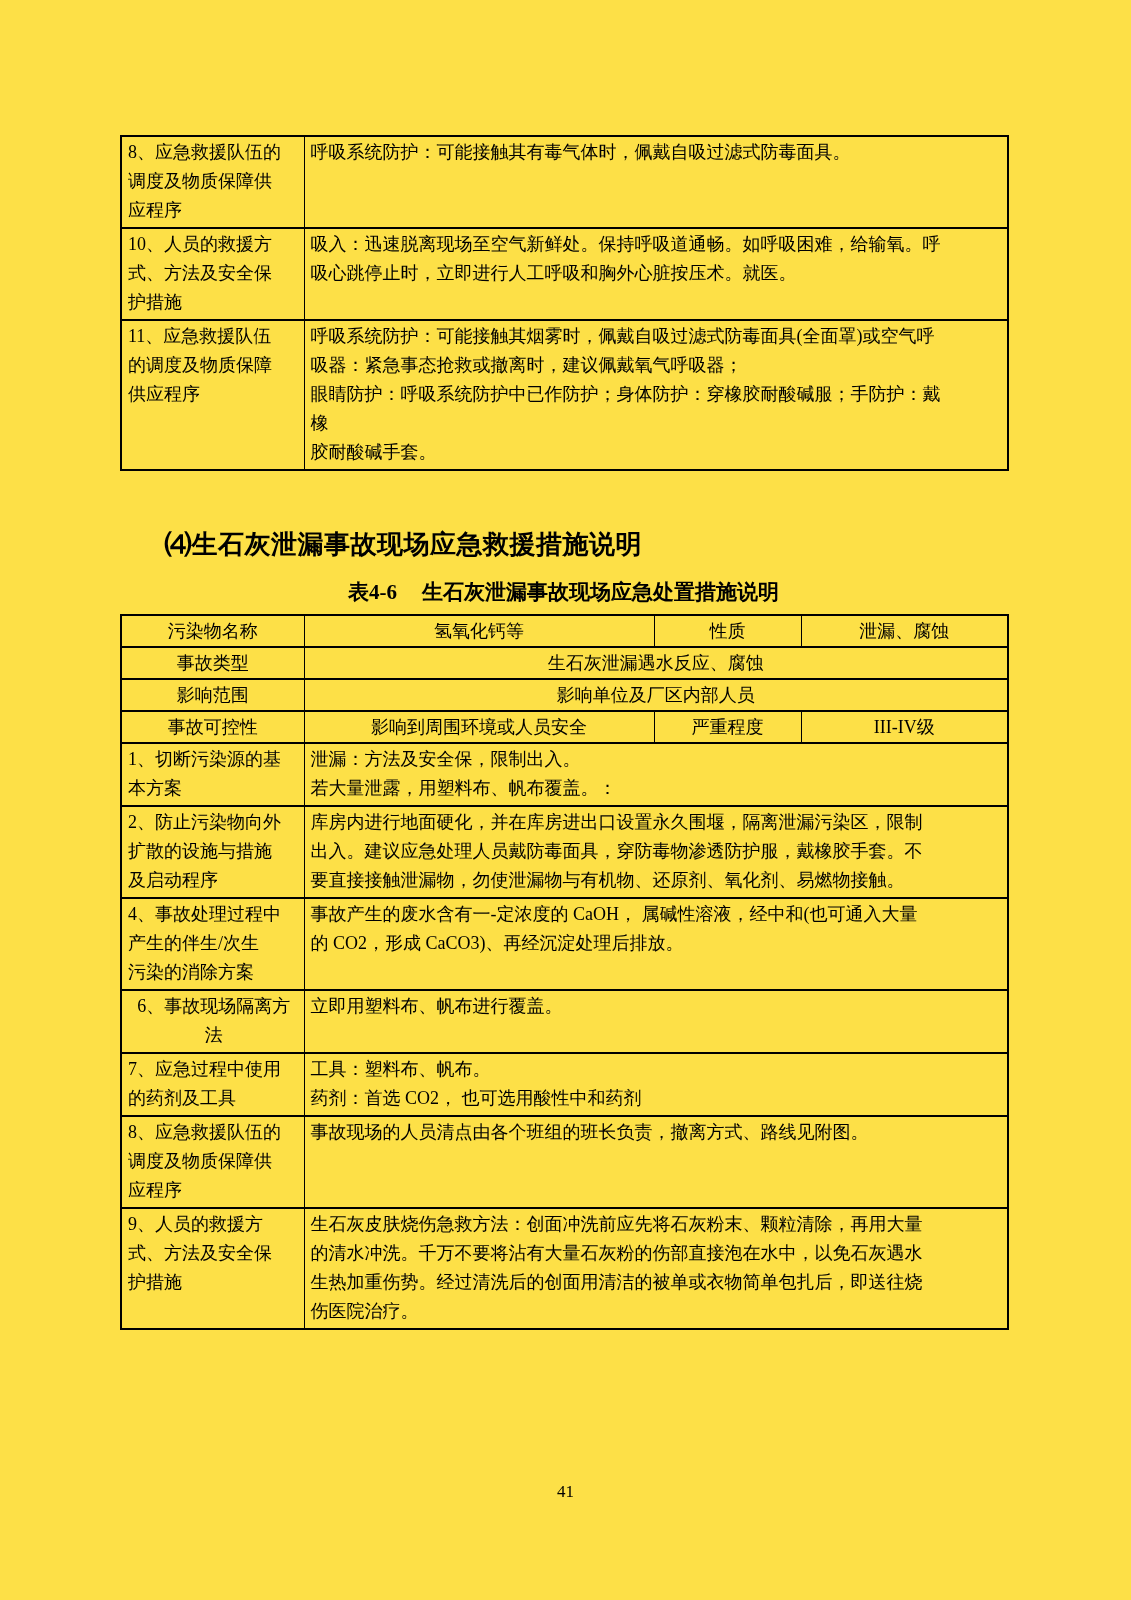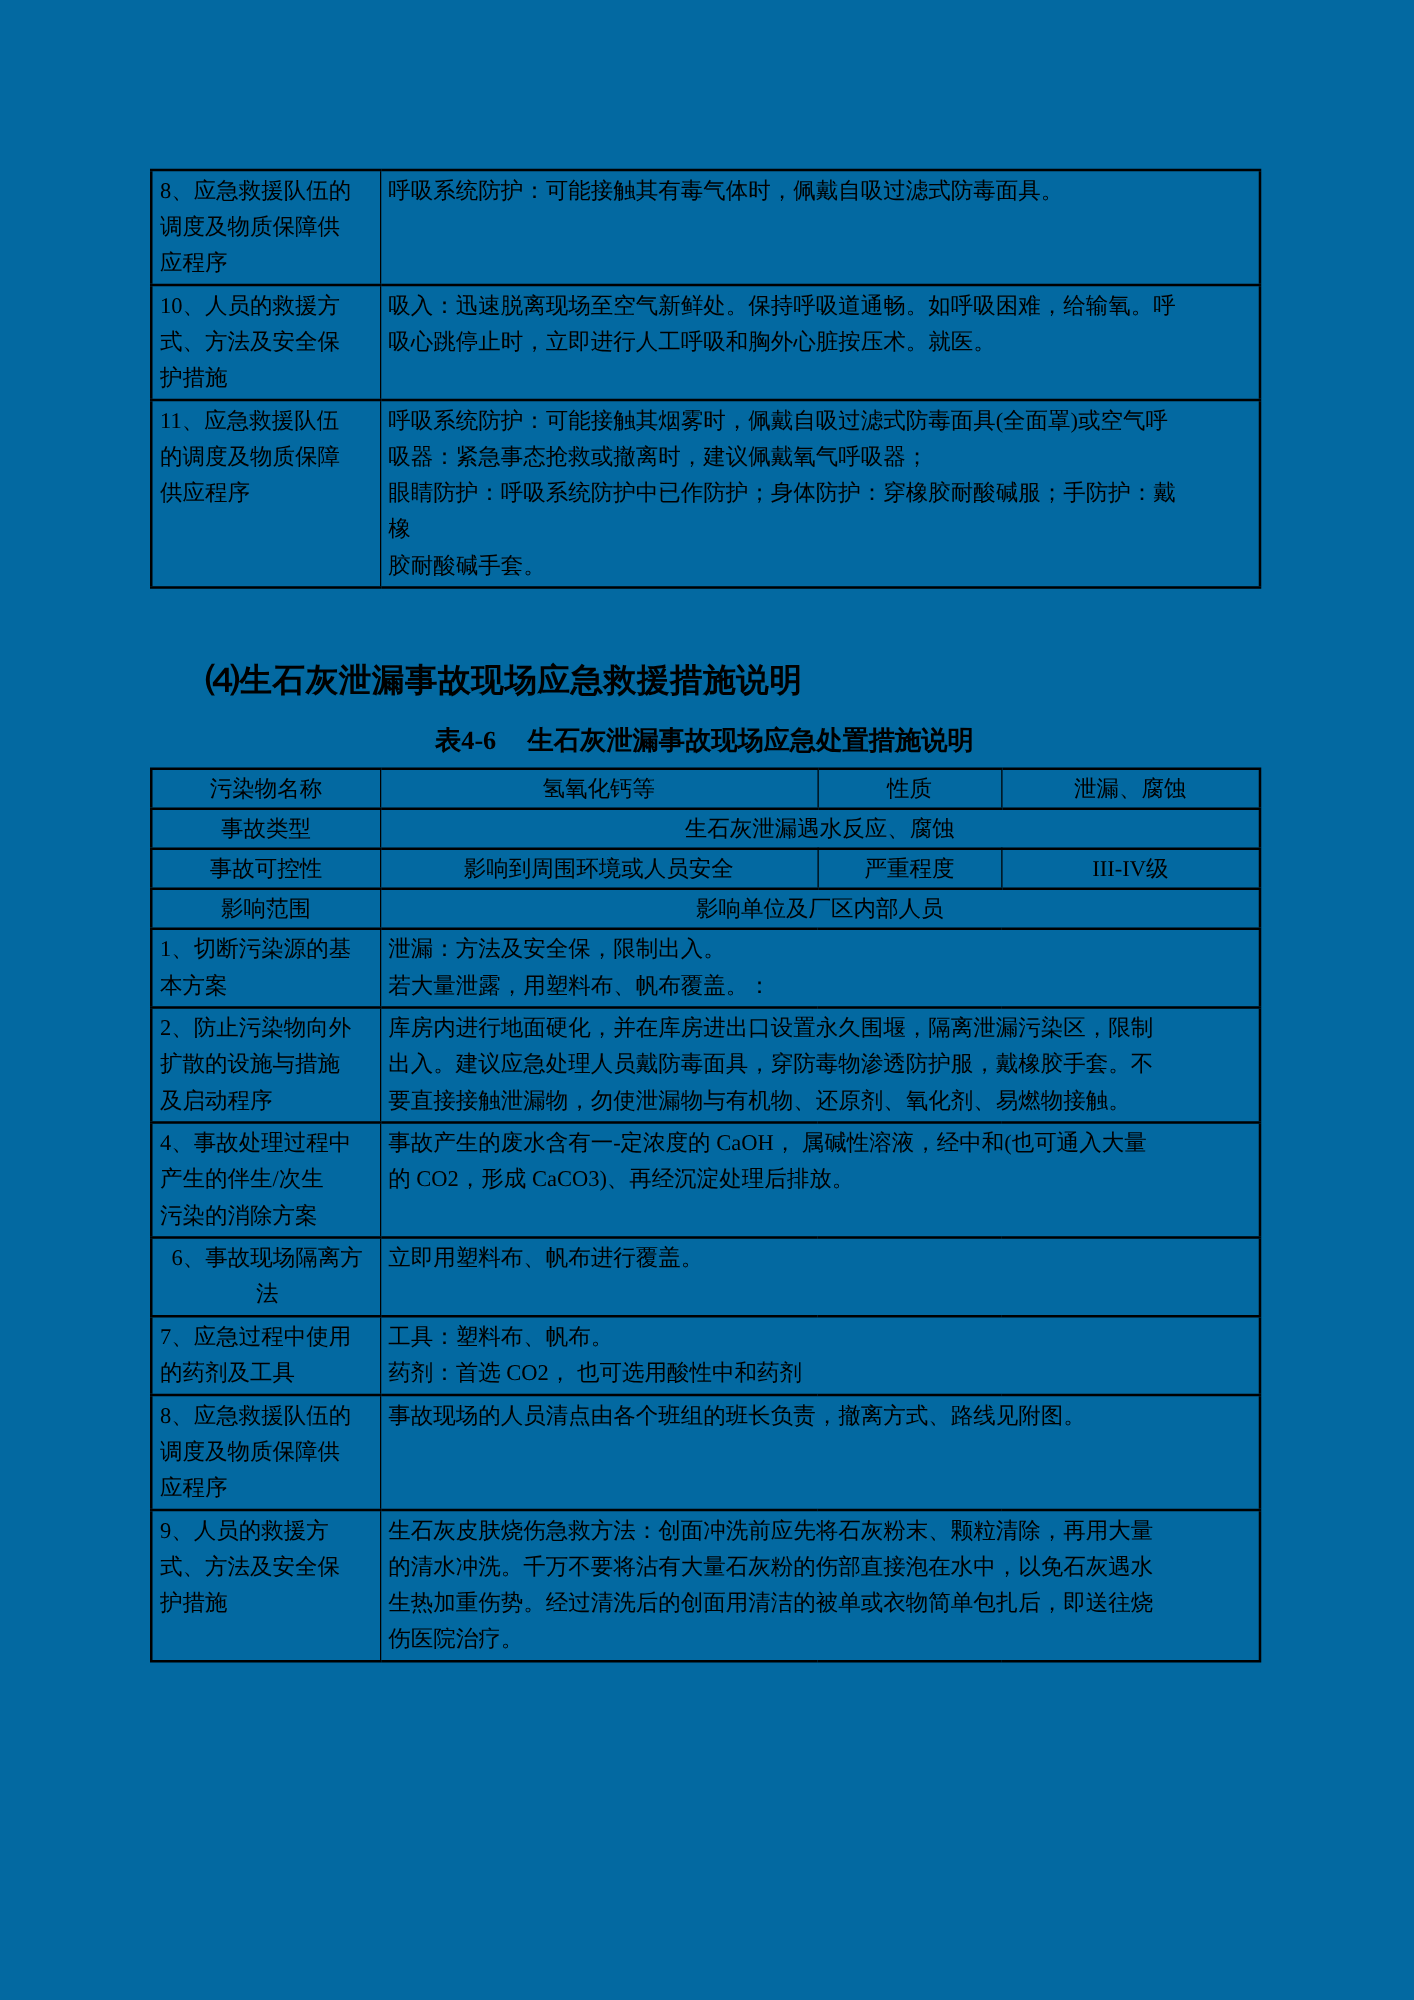--- a/index.html
+++ b/index.html
@@ -1,19 +1,19 @@
 <!DOCTYPE html>
 <html><head>
 <meta charset="utf-8">
 <style>
   html, body { margin:0; padding:0; background:#ffffff; }
   .page {
     position:relative;
     width:1131px; height:1600px;
-    background:#0369a1;
+    background:#fde047;
     color:#000;
     font-family:"Liberation Serif","DejaVu Serif",serif;
     overflow:hidden;
   }
   .content { position:absolute; left:120px; top:135px; width:887px; }
 
   table.doc-table {
     border-collapse:collapse;
     table-layout:fixed;
     width:887px;
@@ -119,28 +119,28 @@
           <td class="hc">污染物名称</td>
           <td class="hc">氢氧化钙等</td>
           <td class="hc">性质</td>
           <td class="hc">泄漏、腐蚀</td>
         </tr>
         <tr>
           <td class="hc">事故类型</td>
           <td class="hc" colspan="3">生石灰泄漏遇水反应、腐蚀</td>
         </tr>
         <tr>
+          <td class="hc">影响范围</td>
+          <td class="hc" colspan="3">影响单位及厂区内部人员</td>
+        </tr>
+        <tr>
           <td class="hc">事故可控性</td>
           <td class="hc">影响到周围环境或人员安全</td>
           <td class="hc">严重程度</td>
           <td class="hc">III-IV级</td>
-        </tr>
-        <tr>
-          <td class="hc">影响范围</td>
-          <td class="hc" colspan="3">影响单位及厂区内部人员</td>
         </tr>
 
         <tr>
           <td>1、切断污染源的基
 本方案</td>
           <td colspan="3">泄漏：方法及安全保，限制出入。
 若大量泄露，用塑料布、帆布覆盖。：</td>
         </tr>
         <tr>
           <td>2、防止污染物向外
@@ -181,13 +181,14 @@
           <td colspan="3">生石灰皮肤烧伤急救方法：创面冲洗前应先将石灰粉末、颗粒清除，再用大量
 的清水冲洗。千万不要将沾有大量石灰粉的伤部直接泡在水中，以免石灰遇水
 生热加重伤势。经过清洗后的创面用清洁的被单或衣物简单包扎后，即送往烧
 伤医院治疗。</td>
         </tr>
       </tbody>
     </table>
 
   </div>
 
+  <div class="page-number">41</div>
 </div>
 
 </body></html>

